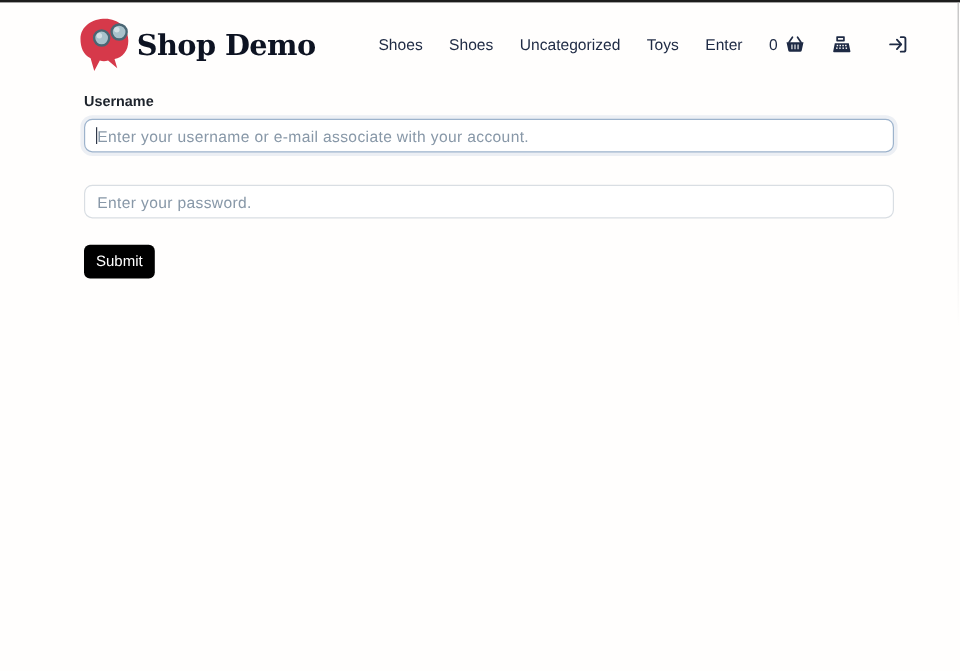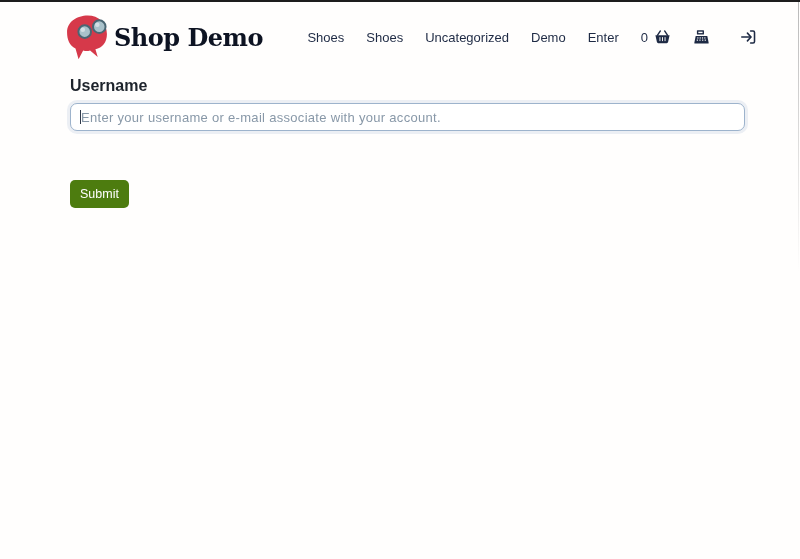--- a/index.html
+++ b/index.html
@@ -44,21 +44,21 @@
   }
   .cart-link { display: flex; align-items: center; gap: 6px; color: #1e2a44; text-decoration: none; font-size: 13px; font-weight: 500; }
   .icon-btn { display: flex; align-items: center; cursor: pointer; }
   .nav svg { display: block; }
   .signin-gap { margin-left: 8px; }
 
   
   .content { padding-left: 70px; padding-top: 3px; }
   .field-label {
     display: block;
-    font-size: 16px;
+    font-size: 12px;
     font-weight: 600;
     color: #1d232b;
     margin-bottom: 8px;
   }
   .input-wrap { position: relative; width: 686px; }
   .text-input {
     width: 675px;
     height: 28px;
     border: 1px solid #d9dee3;
     border-radius: 7px;
@@ -78,21 +78,21 @@
   }
   .caret {
     position: absolute; left: 10px; top: 7px;
     width: 1px; height: 14px; background: #30394a;
   }
   .gap-1 { height: 27px; }
   .gap-2 { height: 22px; }
   .field-label-username { margin-top: 2px; }
   .submit-btn {
     border: none;
-    background: #4d7c0f;
+    background: #000000;
     color: #ffffff;
     font-family: "Liberation Sans", sans-serif;
     font-size: 12.5px;
     padding: 7px 10px;
     min-width: 51px;
     border-radius: 5px;
     cursor: pointer;
   }
 </style>
 </head>
@@ -111,21 +111,21 @@
       <circle cx="24.5" cy="21.5" r="3" fill="#d3e0e5"></circle>
       <circle cx="43.5" cy="15" r="3" fill="#d3e0e5"></circle>
     </svg>
     <span class="brand-title">Shop Demo</span>
   </div>
 
   <nav class="nav">
     <a href="#">Shoes</a>
     <a href="#">Shoes</a>
     <a href="#">Uncategorized</a>
-    <a href="#">Demo</a>
+    <a href="#">Toys</a>
     <a href="#">Enter</a>
 
     <a href="#" class="cart-link">
       <span>0</span>
       <svg width="17" height="16" viewBox="0 0 24 22" aria-hidden="true">
         <path d="M5 8.5 L9 2.5 M19 8.5 L15 2.5" stroke="#1e2a44" stroke-width="2" stroke-linecap="round" fill="none"></path>
         <path fill="#1e2a44" d="M2 8.5h20l-2.1 9.6a2 2 0 0 1-2 1.6H6.1a2 2 0 0 1-2-1.6L2 8.5z"></path>
         <g stroke="#fffefd" stroke-width="1.3">
           <line x1="8.4" y1="11.2" x2="8.4" y2="16.8"></line>
           <line x1="12" y1="11.2" x2="12" y2="16.8"></line>
@@ -166,17 +166,18 @@
 
 <main class="content">
   <label class="field-label field-label-username" for="username">Username</label>
   <div class="input-wrap">
     <input id="username" type="text" class="text-input focused" autofocus="" placeholder="Enter your username or e-mail associate with your account." style="">
     <span class="caret"></span>
   </div>
 
   <div class="gap-1"></div>
 
+  <input id="password" type="text" class="text-input" placeholder="Enter your password." style="">
 
   <div class="gap-2"></div>
 
   <button type="submit" class="submit-btn">Submit</button>
 </main>
 
 </body></html>

